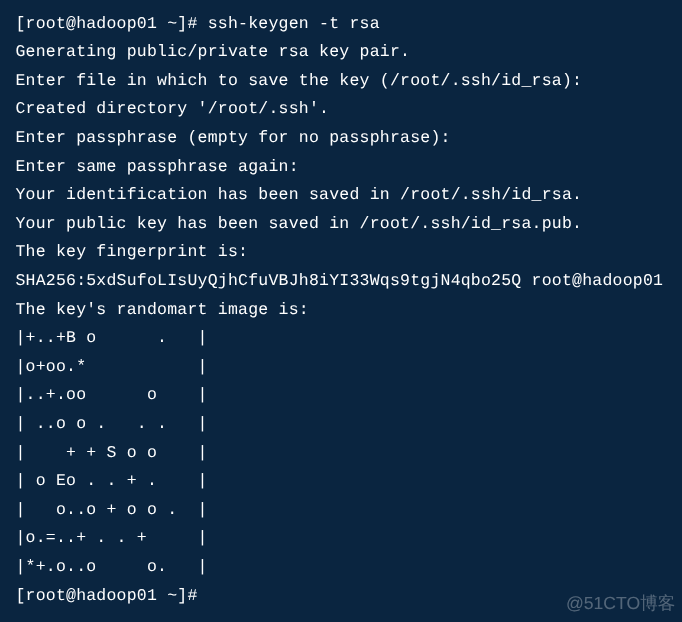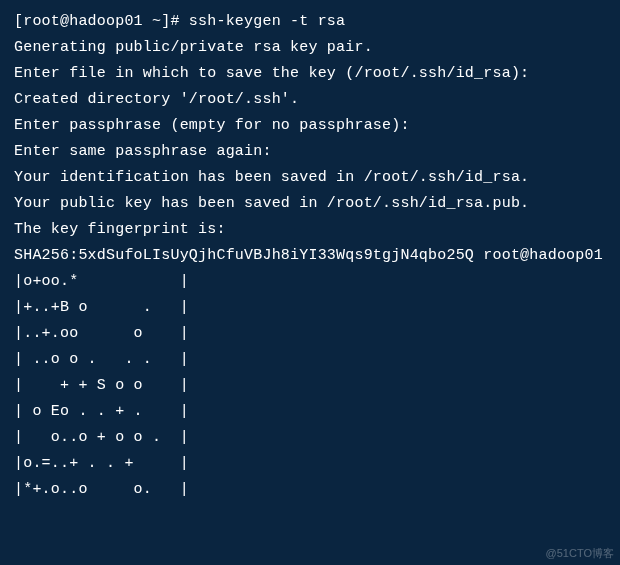--- a/index.html
+++ b/index.html
@@ -21,42 +21,44 @@
     }
     .terminal-line {
       white-space: pre;
       letter-spacing: 0.2px;
     }
     .watermark {
       position: absolute;
       bottom: 4px;
       right: 8px;
       color: rgba(255,255,255,0.3);
-      font-size: 11px;
+      font-size: 16px;
       font-family: Arial, sans-serif;
     }
   </style>
 </head>
 <body>
 
 <div id="terminal-container">
     <div class="terminal-line">[root@hadoop01 ~]# ssh-keygen -t rsa</div>
     <div class="terminal-line">Generating public/private rsa key pair.</div>
     <div class="terminal-line">Enter file in which to save the key (/root/.ssh/id_rsa):</div>
     <div class="terminal-line">Created directory '/root/.ssh'.</div>
     <div class="terminal-line">Enter passphrase (empty for no passphrase):</div>
     <div class="terminal-line">Enter same passphrase again:</div>
     <div class="terminal-line">Your identification has been saved in /root/.ssh/id_rsa.</div>
     <div class="terminal-line">Your public key has been saved in /root/.ssh/id_rsa.pub.</div>
     <div class="terminal-line">The key fingerprint is:</div>
     <div class="terminal-line">SHA256:5xdSufoLIsUyQjhCfuVBJh8iYI33Wqs9tgjN4qbo25Q root@hadoop01</div>
+    <div class="terminal-line">The key's randomart image is:</div>
+    <div class="terminal-line">|+..+B o      .   |</div>
     <div class="terminal-line">|o+oo.*           |</div>
-    <div class="terminal-line">|+..+B o      .   |</div>
     <div class="terminal-line">|..+.oo      o    |</div>
     <div class="terminal-line">| ..o o .   . .   |</div>
     <div class="terminal-line">|    + + S o o    |</div>
     <div class="terminal-line">| o Eo . . + .    |</div>
     <div class="terminal-line">|   o..o + o o .  |</div>
     <div class="terminal-line">|o.=..+ . . +     |</div>
     <div class="terminal-line">|*+.o..o     o.   |</div>
+    <div class="terminal-line">[root@hadoop01 ~]# </div>
   </div>
 
 <div class="watermark">@51CTO博客</div>
 
 </body></html>

